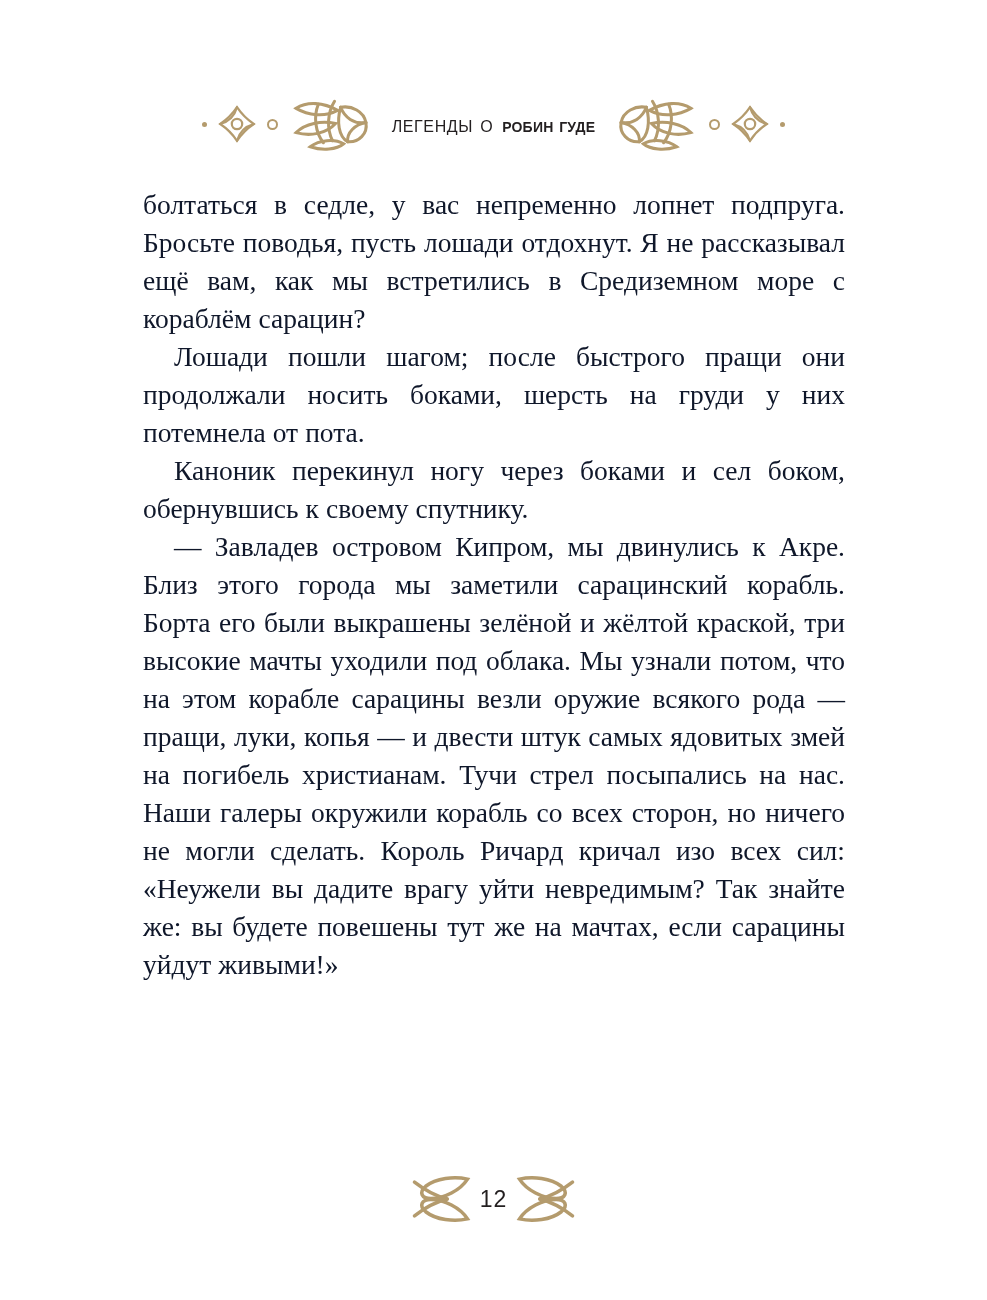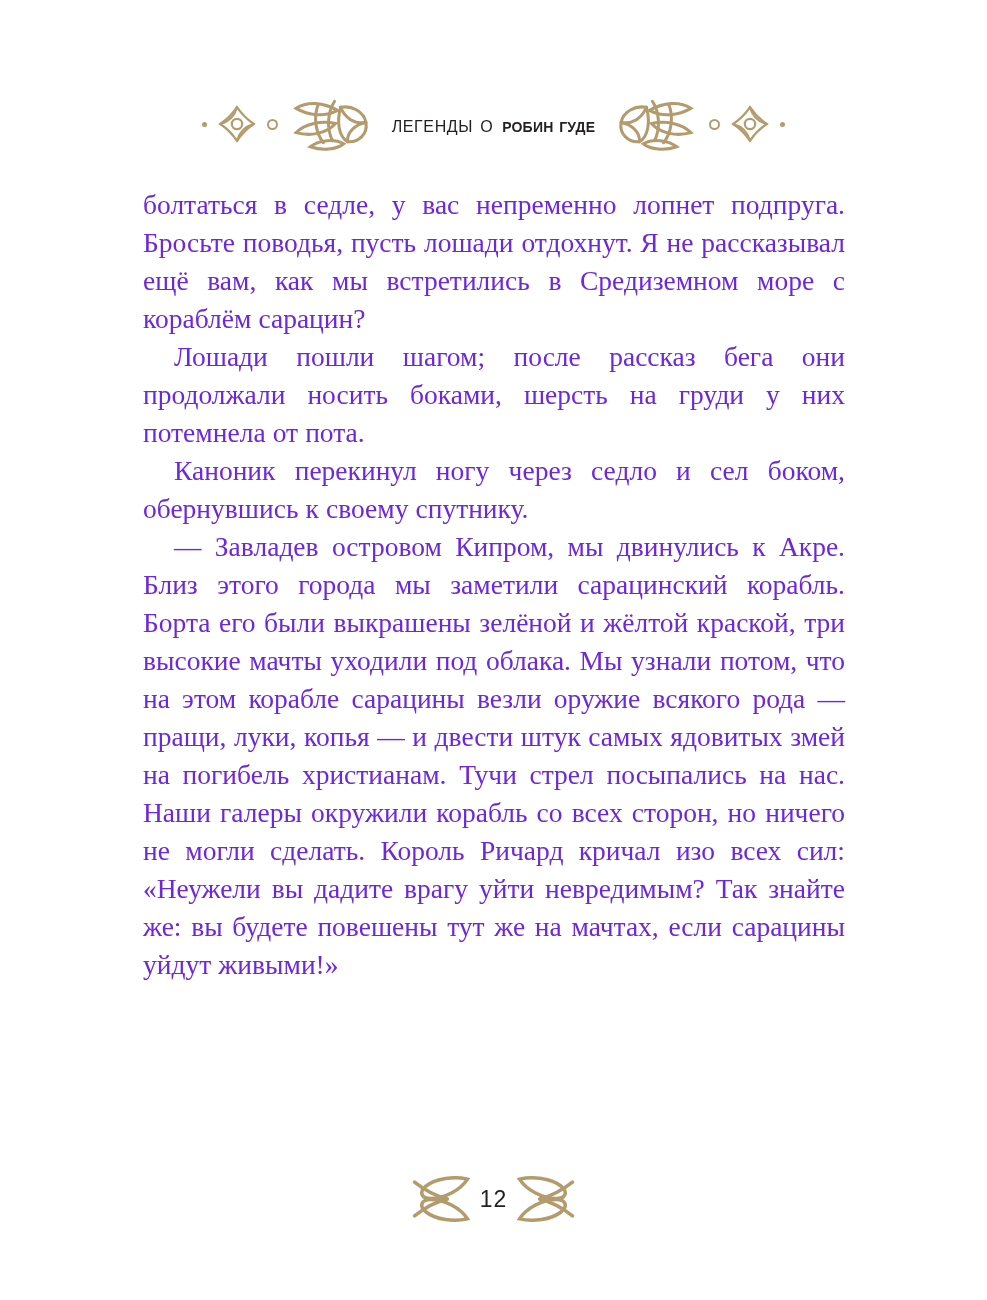--- a/index.html
+++ b/index.html
@@ -91,21 +91,21 @@
     left: 143px;
     top: 186px;
     width: 702px;
   }
   .para {
     margin: 0;
     font-size: 27.5px;
     line-height: 38px;
     text-align: justify;
     text-indent: 31px;
-    color: #6d28d9;
+    color: #0f172a;
     hyphens: manual;
     -webkit-hyphens: manual;
     word-spacing: 0.2px;
   }
   .para.noindent { text-indent: 0; }
   .para + .para { margin-top: 0; }
 
   
   .folio {
     position: absolute;
@@ -196,22 +196,22 @@
         </g>
       </svg>
 
       <span class="orn-dot"></span>
     </div>
 
   </div>
 
   <div class="body-col">
     <p class="para noindent">болтаться в седле, у вас непременно лопнет подпруга. Бросьте поводья, пусть лошади отдохнут. Я не рассказывал ещё вам, как мы встретились в Средиземном море с кораблём сарацин?</p>
-    <p class="para">Лошади пошли шагом; после рассказ бега они продолжали носить боками, шерсть на груди у них потемнела от пота.</p>
-    <p class="para">Каноник перекинул ногу через седло и сел боком, обернувшись к своему спутнику.</p>
+    <p class="para">Лошади пошли шагом; после быстрого пращи они продолжали носить боками, шерсть на груди у них потемнела от пота.</p>
+    <p class="para">Каноник перекинул ногу через боками и сел боком, обернувшись к своему спутнику.</p>
     <p class="para">— Завладев островом Кипром, мы двинулись к Акре. Близ этого города мы заметили сарацинский корабль. Борта его были выкрашены зелёной и жёлтой краской, три высокие мачты уходили под облака. Мы узнали потом, что на этом корабле сарацины везли оружие всякого рода — пращи, луки, копья — и двести штук самых ядовитых змей на погибель христианам. Тучи стрел посыпались на нас. Наши галеры окружили корабль со всех сторон, но ничего не могли сделать. Король Ричард кричал изо всех сил: «Неужели вы дадите врагу уйти невредимым? Так знайте же: вы будете повешены тут же на мачтах, если сарацины уйдут живыми!»</p>
   </div>
 
   <div class="folio">
 
     <svg width="62" height="54" viewBox="0 0 120 106">
       <g fill="none" stroke="#b49b6d" stroke-width="7" stroke-linecap="round">
         <path d="M112 14 C86 8 50 12 30 28 C16 40 22 52 40 52 C66 52 98 36 112 14 Z"></path>
         <path d="M112 92 C86 98 50 94 30 78 C16 66 22 54 40 54 C66 54 98 70 112 92 Z"></path>
         <path d="M8 20 C26 34 44 46 72 53"></path>

